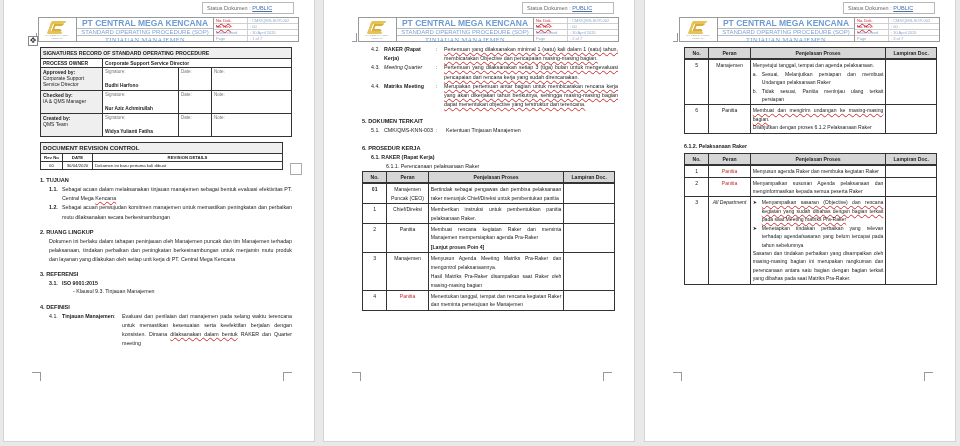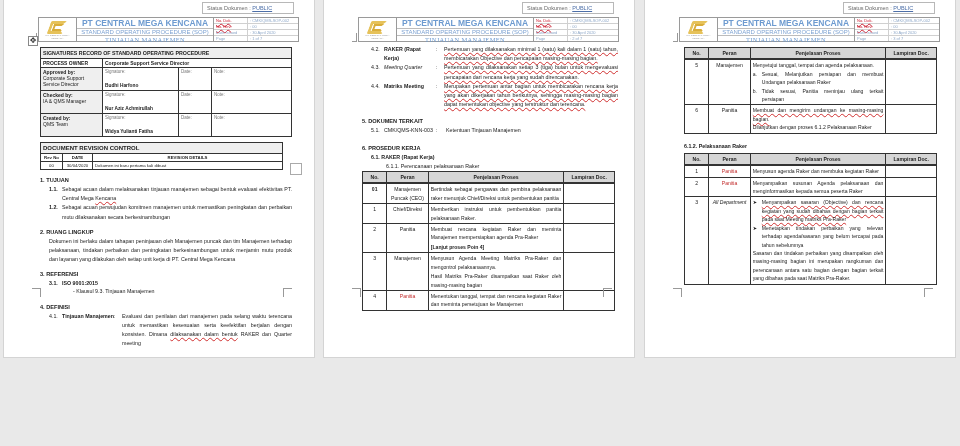--- a/index.html
+++ b/index.html
@@ -1,18 +1,18 @@
 <!DOCTYPE html>
 <html><head>
 <meta charset="utf-8">
 <style>
   * { box-sizing: border-box; margin: 0; padding: 0; }
   html, body { width: 960px; height: 446px; overflow: hidden; }
   body { background: #e9e9e9; font-family: "Liberation Sans", sans-serif; color: #222; position: relative; }
-  .page { position: absolute; top: 0; width: 312px; height: 358px; background: #fff; border: 1px solid #d4d4d4; border-top: none; overflow: hidden; }
+  .page { position: absolute; top: 0; width: 312px; height: 442px; background: #fff; border: 1px solid #d4d4d4; border-top: none; overflow: hidden; }
   #p1 { left: 3px; } #p2 { left: 323px; } #p3 { left: 644px; }
   .status { position: absolute; top: 2px; right: 20px; width: 92px; height: 12px; border: 1px solid #b8b8b8; font-size: 5.5px; color: #6a6a6a; padding: 2px 4px; white-space: nowrap; }
   .status .pub { color: #4d6fa8; text-decoration: underline; }
   .header { position: absolute; top: 17px; left: 34px; width: 261px; height: 25px; border: 1px solid #9a9a9a; display: flex; }
   .logo { width: 38px; border-right: 1px solid #9a9a9a; position: relative; }
   .logo .c1 { position:absolute; left:10px; top:3px; width:16px; height:13px; border:3px solid #e6c25a; border-right-color: transparent; border-radius:2px; transform: skewX(-20deg); }
   .logo .c2 { position:absolute; left:14px; top:6px; width:10px; height:7px; border:2px solid #d9ad3a; border-right-color: transparent; transform: skewX(-20deg); }
   .logo .cap { position:absolute; bottom:1px; left:2px; right:2px; font-size:2.5px; color:#999; text-align:center; }
   .htitle { flex: 1; border-right: 1px solid #9a9a9a; display: flex; flex-direction: column; }
   .htitle div { flex: 1; display:flex; align-items:center; justify-content:center; border-bottom: 1px solid #bcbcbc; white-space: nowrap; }

